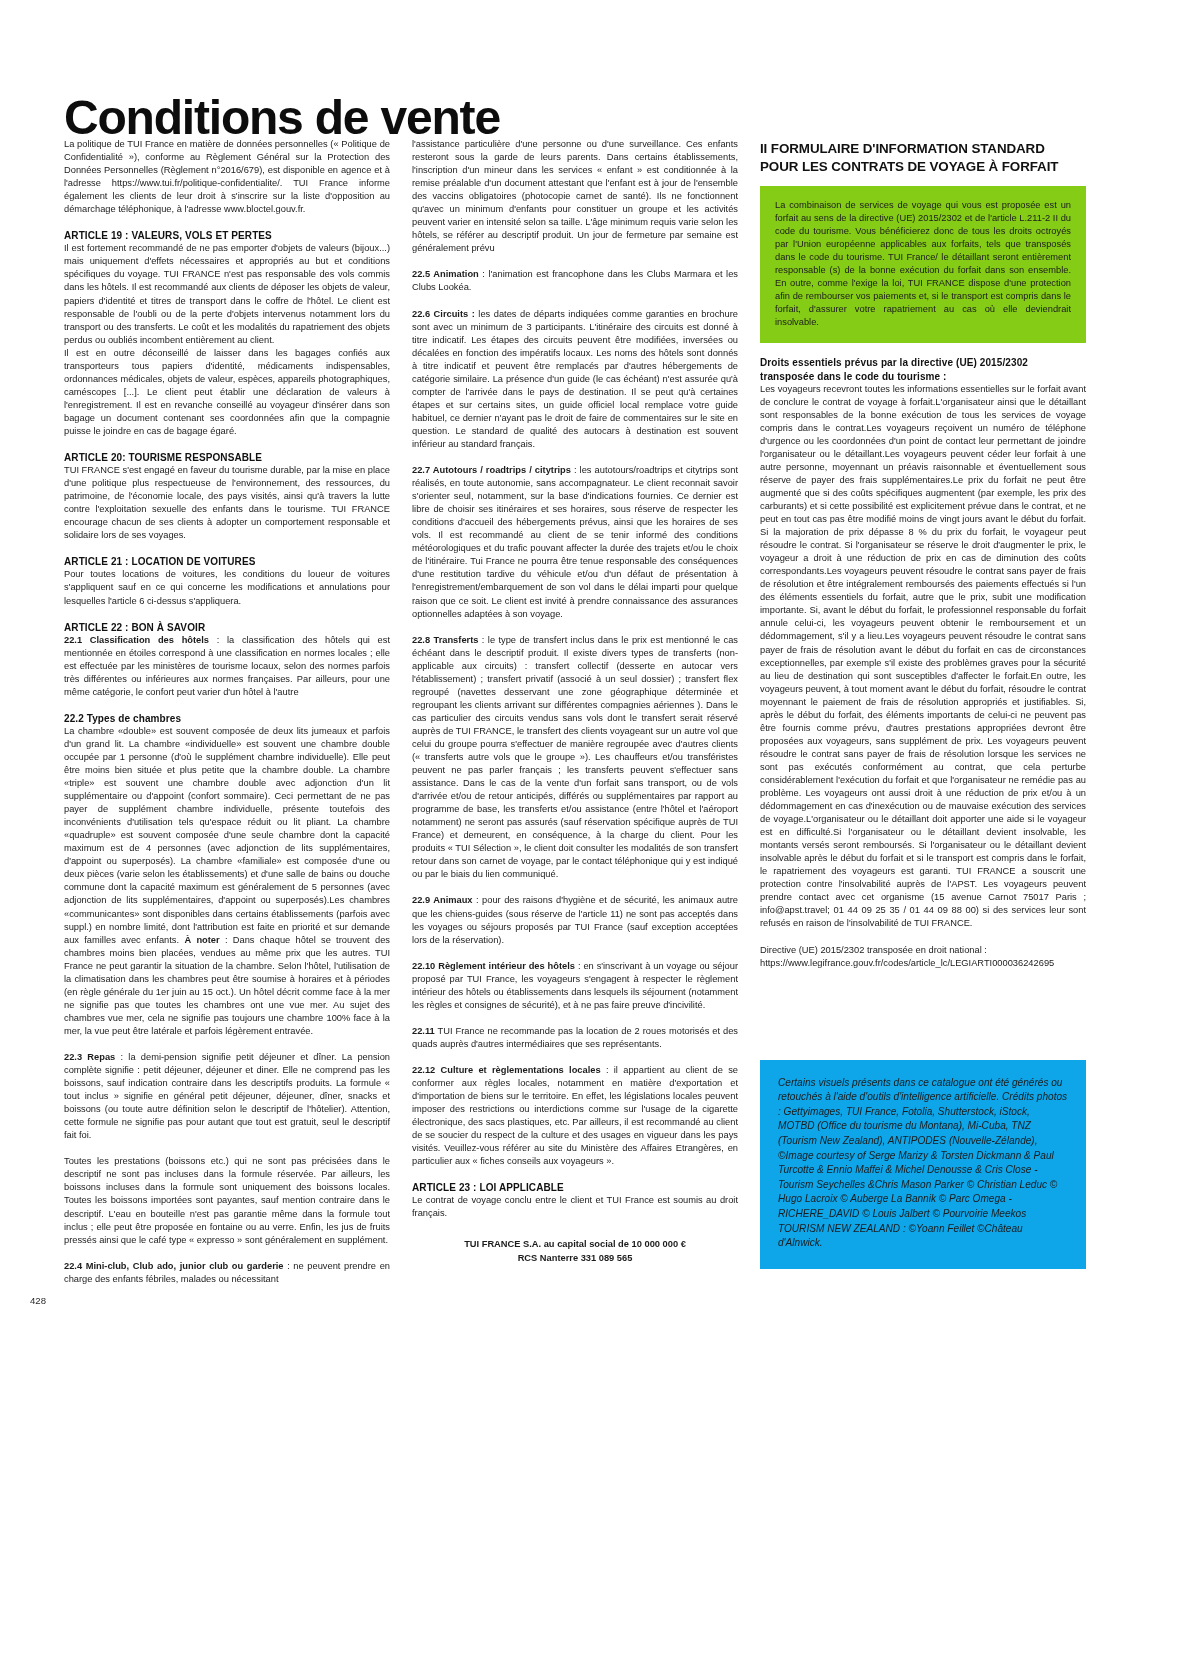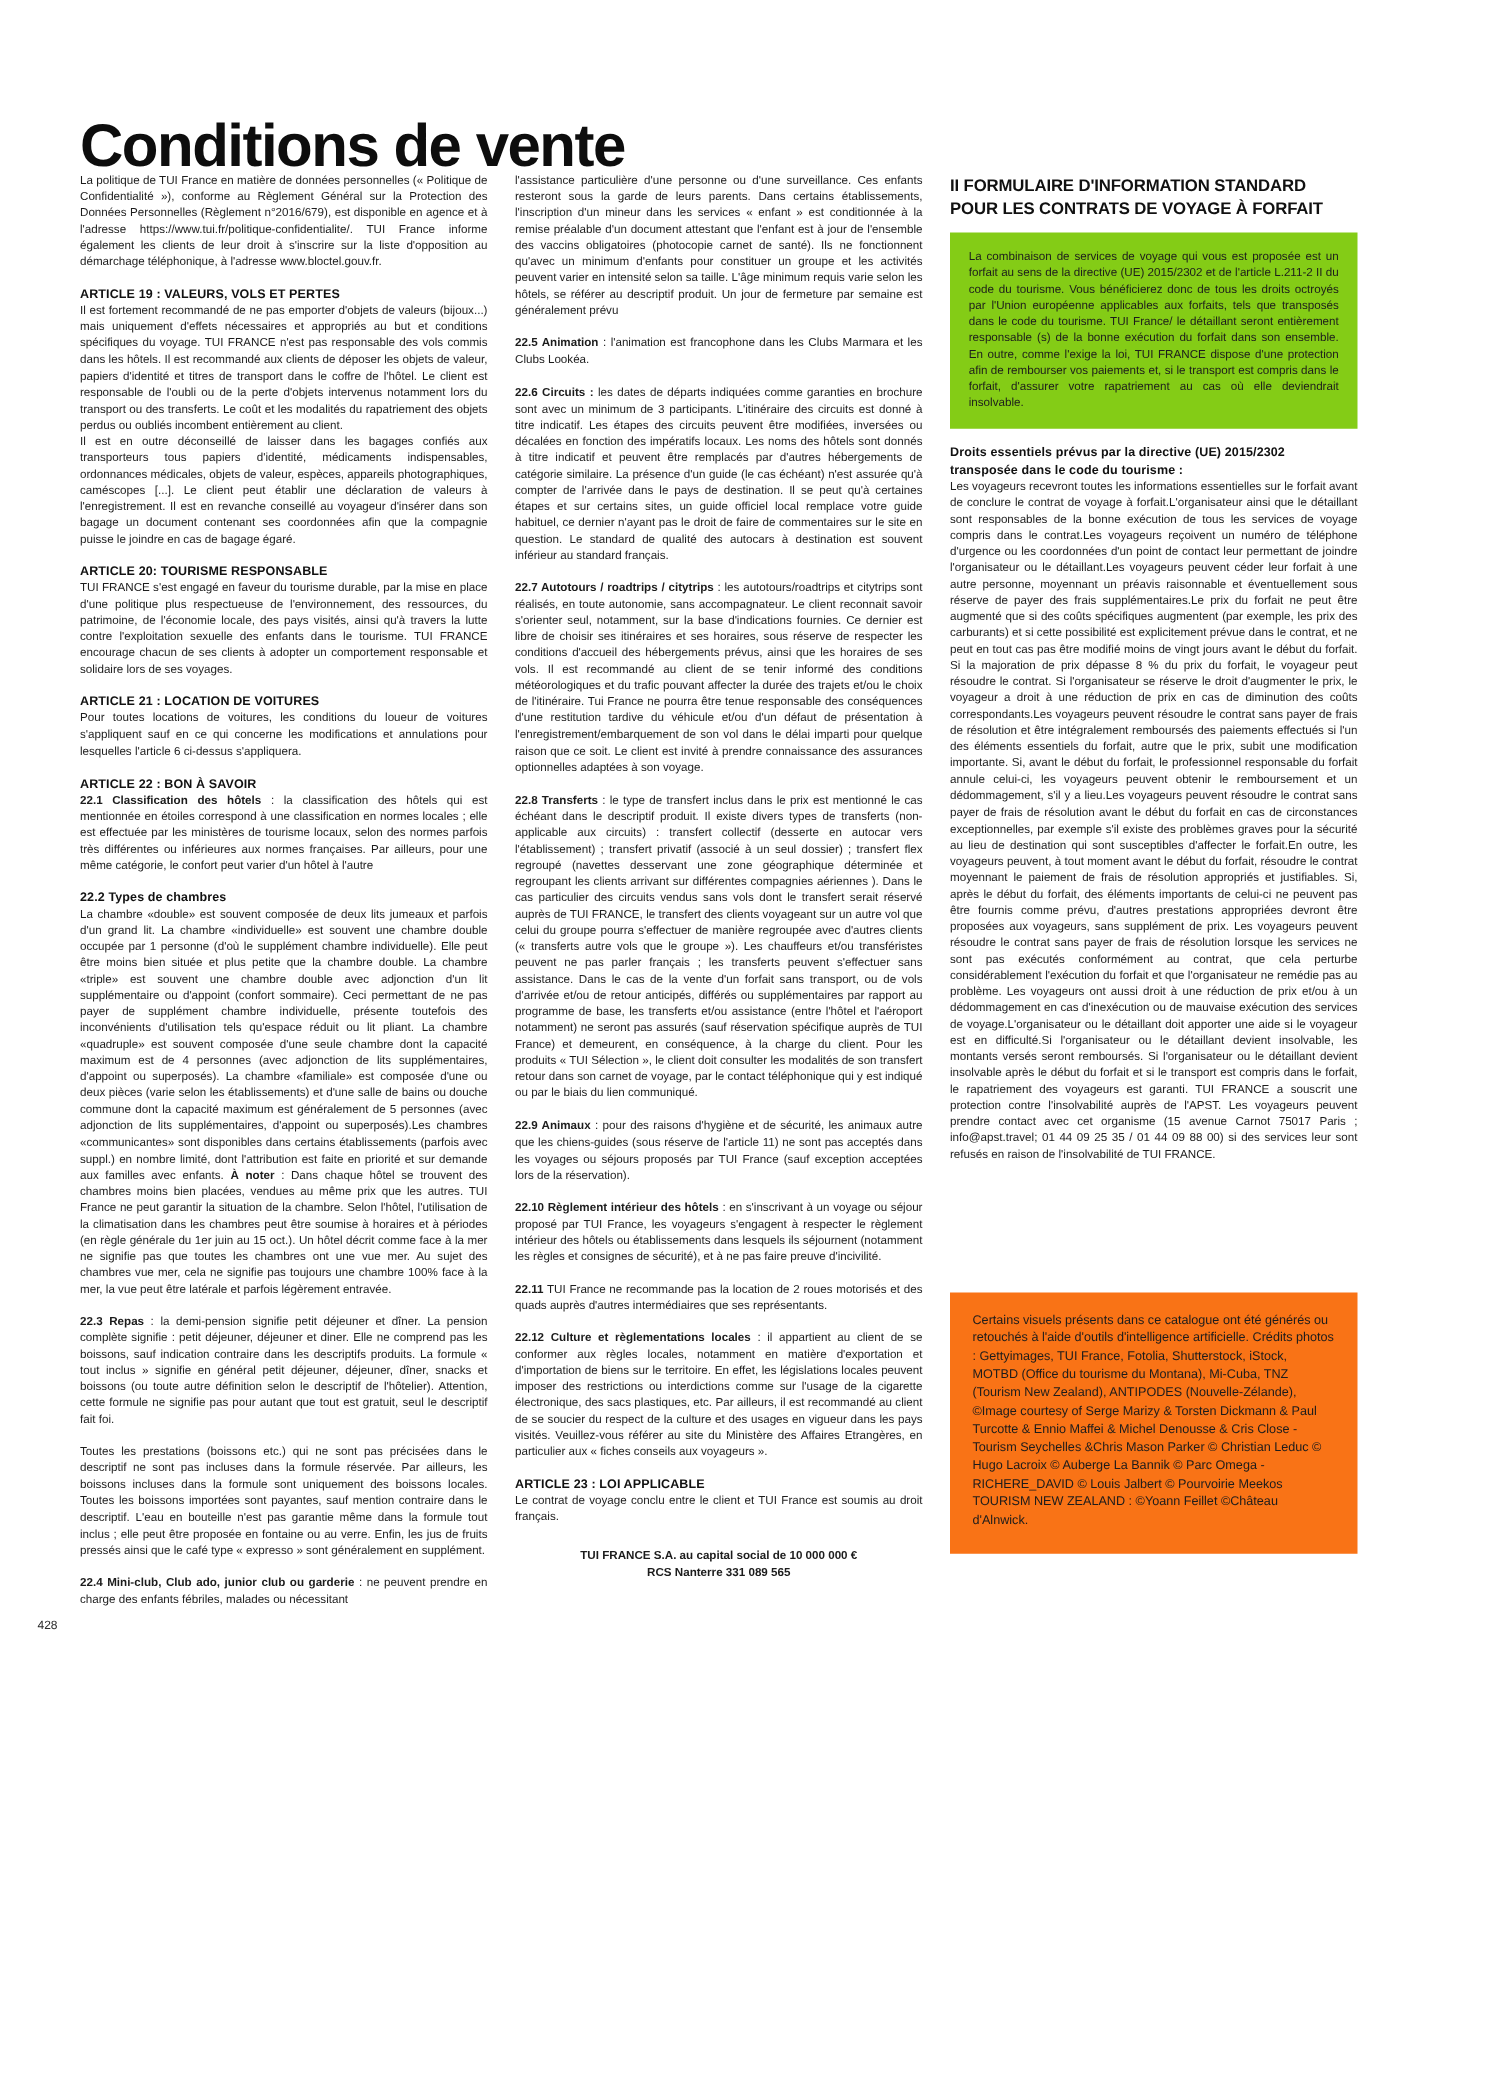--- a/index.html
+++ b/index.html
@@ -79,23 +79,24 @@
     margin: 0 0 0 0;
   }
   .greybox p {
     font-size: 9.3px;
     line-height: 13.05px;
     text-align: justify;
     margin: 0;
     color: #1c1c1c;
   }
   .credits {
-    background: #f97316;
+    background: #0ea5e9;
     padding: 16px 18px 18px 18px;
     margin-top: 0;
+    font-style: italic;
   }
   .credits p {
     font-size: 10.1px;
     line-height: 14.6px;
     text-align: left;
     margin: 0;
     color: #1c1c1c;
   }
   .footer-note { font-weight: bold; text-align: center !important; }
   .page-number {
@@ -176,20 +177,21 @@
       <div class="greybox">
         <p>La combinaison de services de voyage qui vous est proposée est un forfait au sens de la directive (UE) 2015/2302 et de l'article L.211-2 II du code du tourisme. Vous bénéficierez donc de tous les droits octroyés par l'Union européenne applicables aux forfaits, tels que transposés dans le code du tourisme. TUI France/ le détaillant seront entièrement responsable (s) de la bonne exécution du forfait dans son ensemble. En outre, comme l'exige la loi, TUI FRANCE dispose d'une protection afin de rembourser vos paiements et, si le transport est compris dans le forfait, d'assurer votre rapatriement au cas où elle deviendrait insolvable.</p>
       </div>
       <div class="gap"></div>
       <h2 class="sec">
         <div>Droits essentiels prévus par la directive (UE) 2015/2302</div>
         <div>transposée dans le code du tourisme :</div>
       </h2>
       <p>Les voyageurs recevront toutes les informations essentielles sur le forfait avant de conclure le contrat de voyage à forfait.L'organisateur ainsi que le détaillant sont responsables de la bonne exécution de tous les services de voyage compris dans le contrat.Les voyageurs reçoivent un numéro de téléphone d'urgence ou les coordonnées d'un point de contact leur permettant de joindre l'organisateur ou le détaillant.Les voyageurs peuvent céder leur forfait à une autre personne, moyennant un préavis raisonnable et éventuellement sous réserve de payer des frais supplémentaires.Le prix du forfait ne peut être augmenté que si des coûts spécifiques augmentent (par exemple, les prix des carburants) et si cette possibilité est explicitement prévue dans le contrat, et ne peut en tout cas pas être modifié moins de vingt jours avant le début du forfait. Si la majoration de prix dépasse 8 % du prix du forfait, le voyageur peut résoudre le contrat. Si l'organisateur se réserve le droit d'augmenter le prix, le voyageur a droit à une réduction de prix en cas de diminution des coûts correspondants.Les voyageurs peuvent résoudre le contrat sans payer de frais de résolution et être intégralement remboursés des paiements effectués si l'un des éléments essentiels du forfait, autre que le prix, subit une modification importante. Si, avant le début du forfait, le professionnel responsable du forfait annule celui-ci, les voyageurs peuvent obtenir le remboursement et un dédommagement, s'il y a lieu.Les voyageurs peuvent résoudre le contrat sans payer de frais de résolution avant le début du forfait en cas de circonstances exceptionnelles, par exemple s'il existe des problèmes graves pour la sécurité au lieu de destination qui sont susceptibles d'affecter le forfait.En outre, les voyageurs peuvent, à tout moment avant le début du forfait, résoudre le contrat moyennant le paiement de frais de résolution appropriés et justifiables. Si, après le début du forfait, des éléments importants de celui-ci ne peuvent pas être fournis comme prévu, d'autres prestations appropriées devront être proposées aux voyageurs, sans supplément de prix. Les voyageurs peuvent résoudre le contrat sans payer de frais de résolution lorsque les services ne sont pas exécutés conformément au contrat, que cela perturbe considérablement l'exécution du forfait et que l'organisateur ne remédie pas au problème. Les voyageurs ont aussi droit à une réduction de prix et/ou à un dédommagement en cas d'inexécution ou de mauvaise exécution des services de voyage.L'organisateur ou le détaillant doit apporter une aide si le voyageur est en difficulté.Si l'organisateur ou le détaillant devient insolvable, les montants versés seront remboursés. Si l'organisateur ou le détaillant devient insolvable après le début du forfait et si le transport est compris dans le forfait, le rapatriement des voyageurs est garanti. TUI FRANCE a souscrit une protection contre l'insolvabilité auprès de l'APST. Les voyageurs peuvent prendre contact avec cet organisme (15 avenue Carnot 75017 Paris ; info@apst.travel; 01 44 09 25 35 / 01 44 09 88 00) si des services leur sont refusés en raison de l'insolvabilité de TUI FRANCE.</p>
       <div class="gap"></div>
+      <p class="left">Directive (UE) 2015/2302 transposée en droit national : https://www.legifrance.gouv.fr/codes/article_lc/LEGIARTI000036242695</p>
       <div style="height:90px"></div>
       <div class="credits">
         <p>Certains visuels présents dans ce catalogue ont été générés ou retouchés à l'aide d'outils d'intelligence artificielle. Crédits photos : Gettyimages, TUI France, Fotolia, Shutterstock, iStock, MOTBD (Office du tourisme du Montana), Mi-Cuba, TNZ (Tourism New Zealand), ANTIPODES (Nouvelle-Zélande), ©Image courtesy of Serge Marizy &amp; Torsten Dickmann &amp; Paul Turcotte &amp; Ennio Maffei &amp; Michel Denousse &amp; Cris Close - Tourism Seychelles &amp;Chris Mason Parker © Christian Leduc © Hugo Lacroix © Auberge La Bannik © Parc Omega - RICHERE_DAVID © Louis Jalbert © Pourvoirie Meekos TOURISM NEW ZEALAND : ©Yoann Feillet ©Château d'Alnwick.</p>
       </div>
     </div>
 
   </div>
 
   <div class="page-number">428</div>
 

